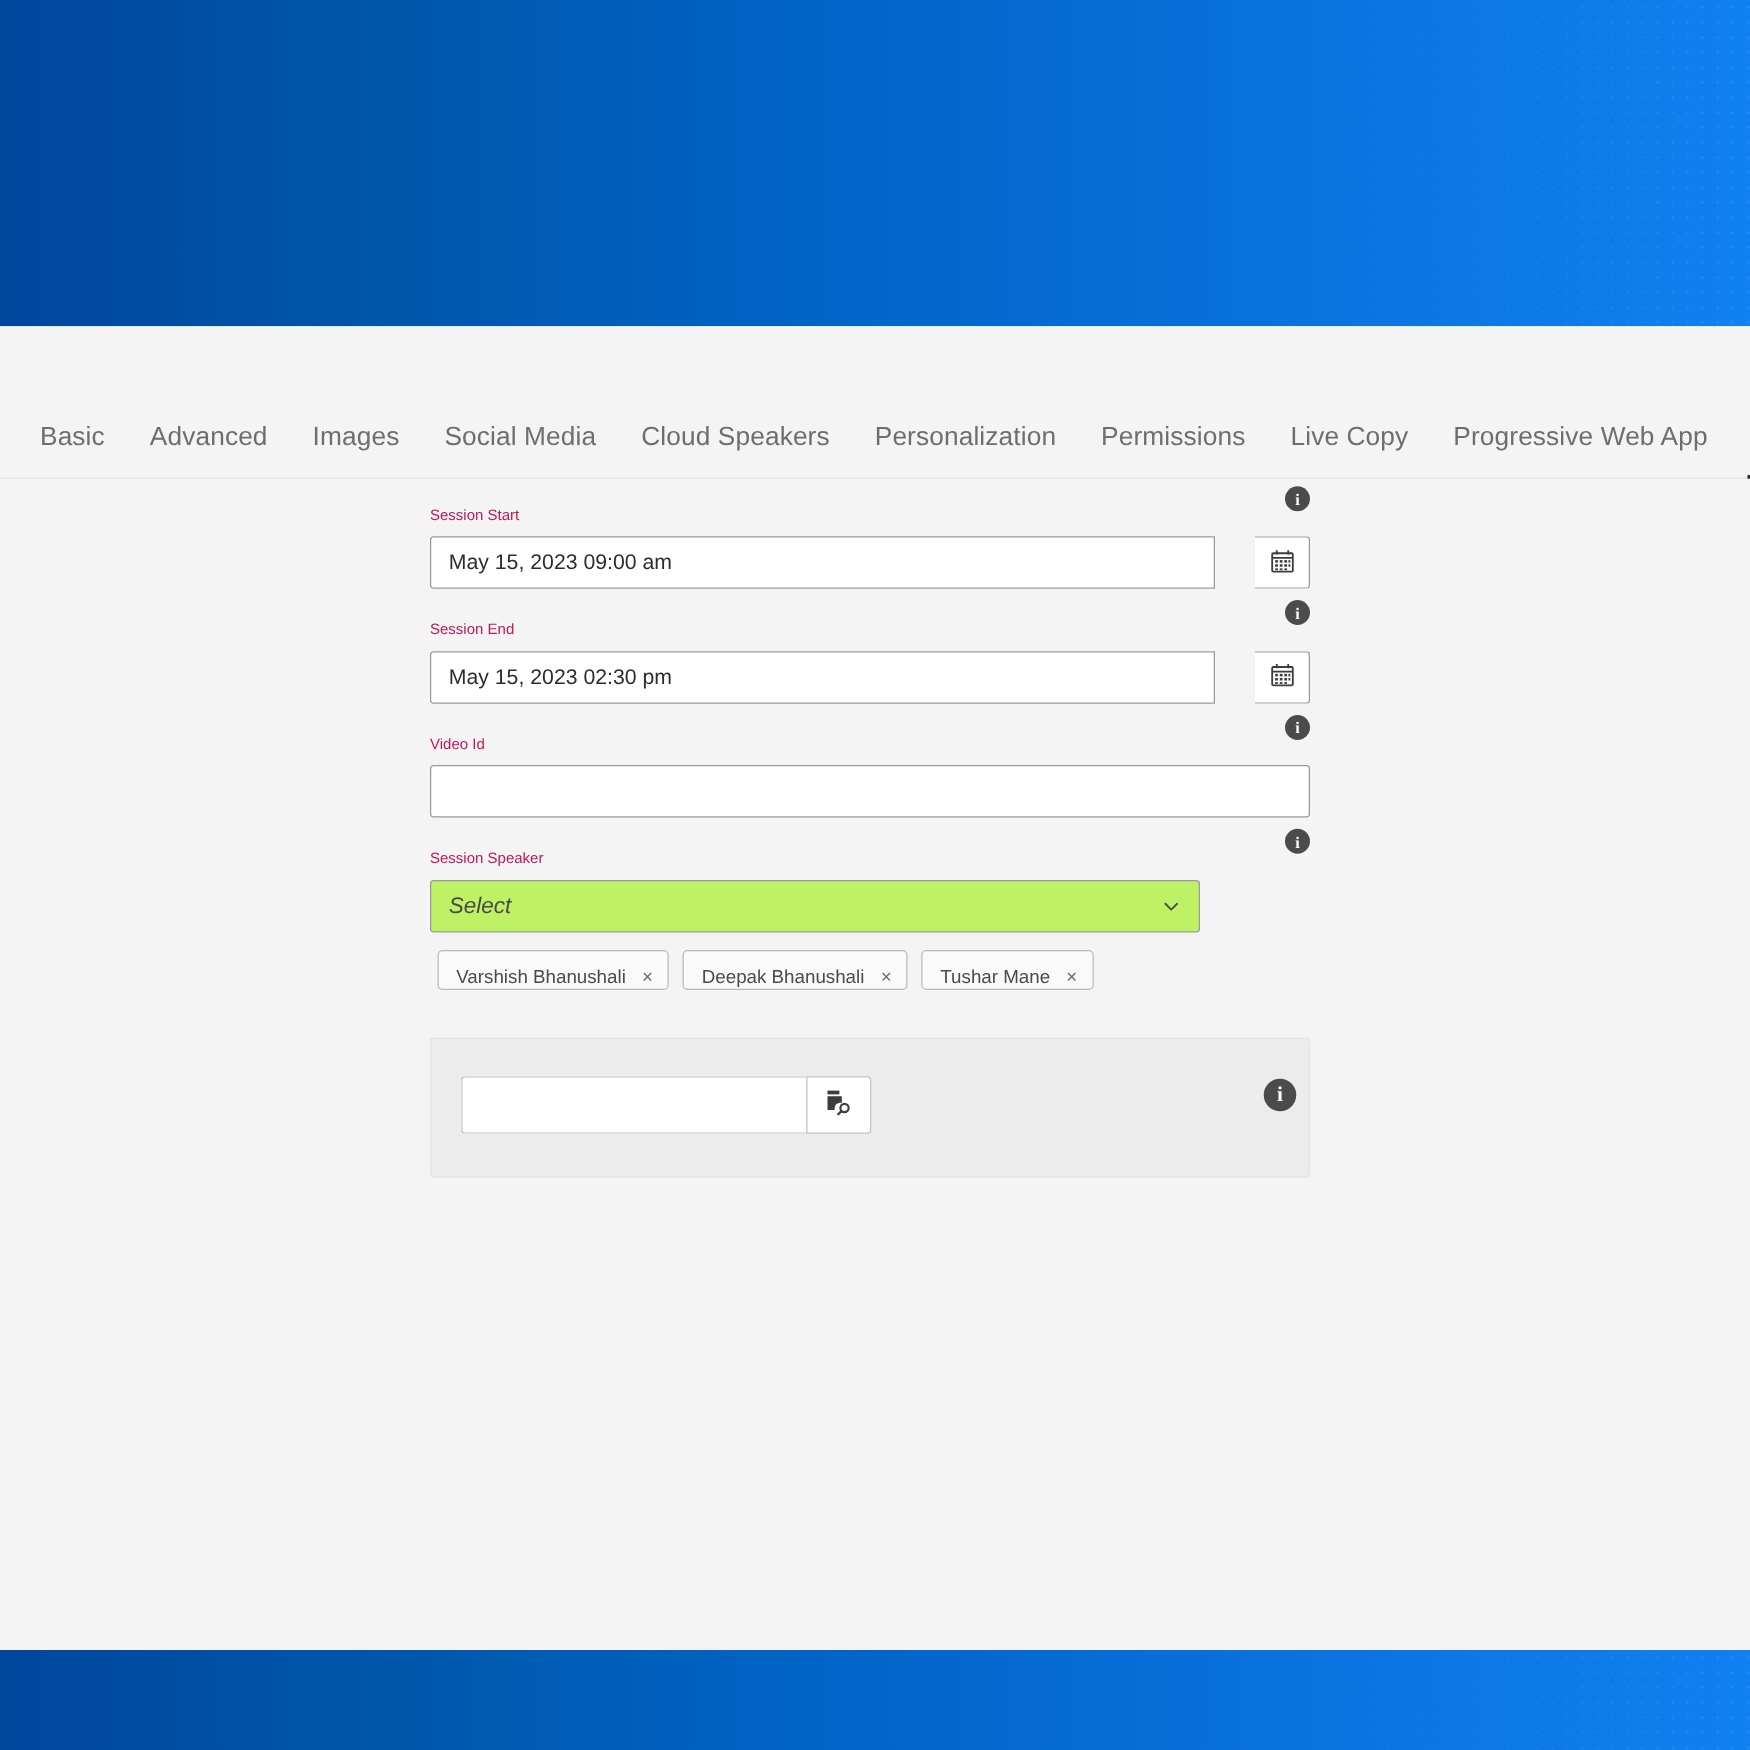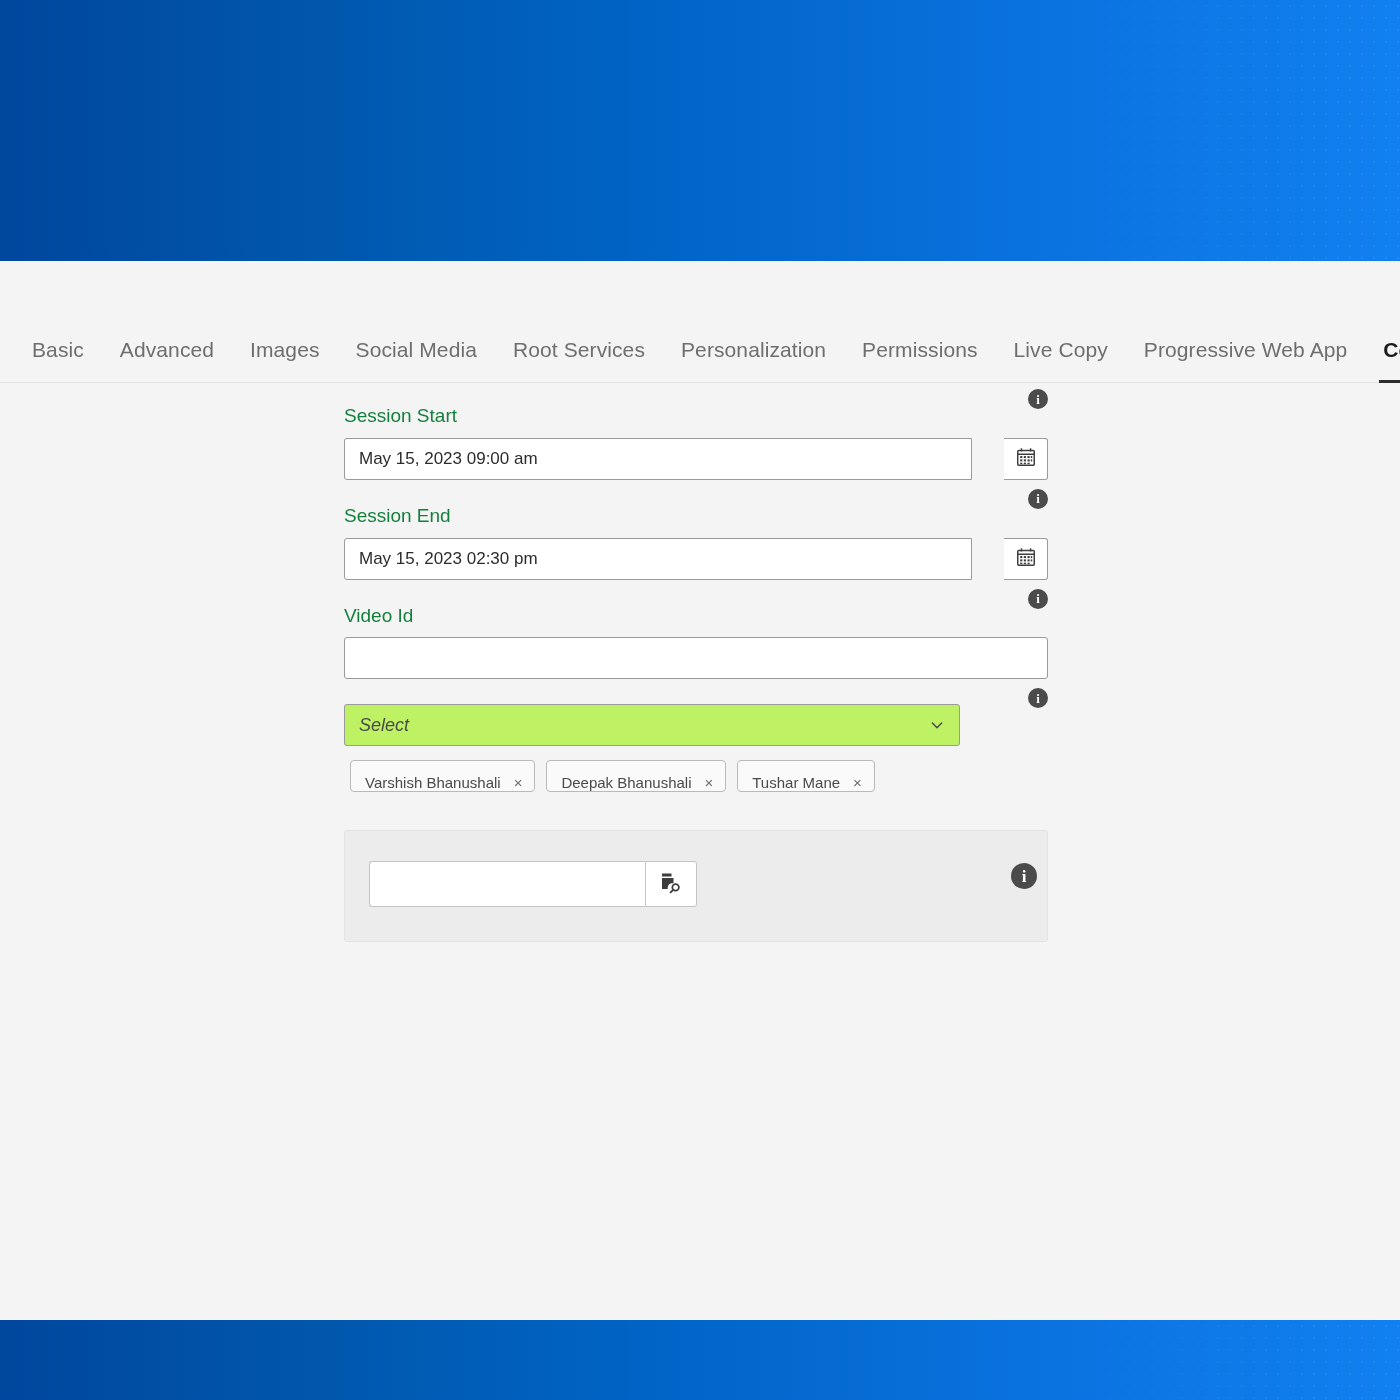--- a/index.html
+++ b/index.html
@@ -95,22 +95,22 @@
     font-family: "Liberation Serif", serif;
     display: flex;
     align-items: center;
     justify-content: center;
     cursor: pointer;
     line-height: 1;
   }
 
   .field-label {
     display: block;
-    font-size: 19px;
-    color: #15803d;
+    font-size: 12px;
+    color: #be185d;
     margin-bottom: 10px;
     line-height: 1.2;
   }
 
   .input-row {
     display: flex;
     align-items: stretch;
     width: 704px;
     height: 42px;
     gap: 32px;
@@ -250,21 +250,21 @@
 
 <div class="brand-band" id="band-top"></div>
 
 <div id="surface">
 
   <div id="tabbar">
     <div class="tab">Basic</div>
     <div class="tab">Advanced</div>
     <div class="tab">Images</div>
     <div class="tab">Social Media</div>
-    <div class="tab">Root Services</div>
+    <div class="tab">Cloud Speakers</div>
     <div class="tab">Personalization</div>
     <div class="tab">Permissions</div>
     <div class="tab">Live Copy</div>
     <div class="tab">Progressive Web App</div>
     <div class="tab active">Conference Settings</div>
   </div>
 
   <div id="form">
 
     <div class="field">
@@ -338,20 +338,21 @@
       <span class="field-label">Video Id</span>
       <div class="input-row">
         <input class="text-input solo" type="text" value="" style="">
       </div>
     </div>
 
     <div class="sp-25"></div>
 
     <div class="field">
       <div class="info-icon" style="top:-16px;">i</div>
+      <span class="field-label">Session Speaker</span>
       <div class="select-box">
         <span class="select-placeholder">Select</span>
         <span class="chev">
           <svg width="16" height="16" viewBox="0 0 24 24" fill="none" stroke="#4a4a4a" stroke-width="2.2" stroke-linecap="round" stroke-linejoin="round">
             <polyline points="5,9 12,16 19,9"></polyline>
           </svg>
         </span>
       </div>
 
       <div class="chips">

